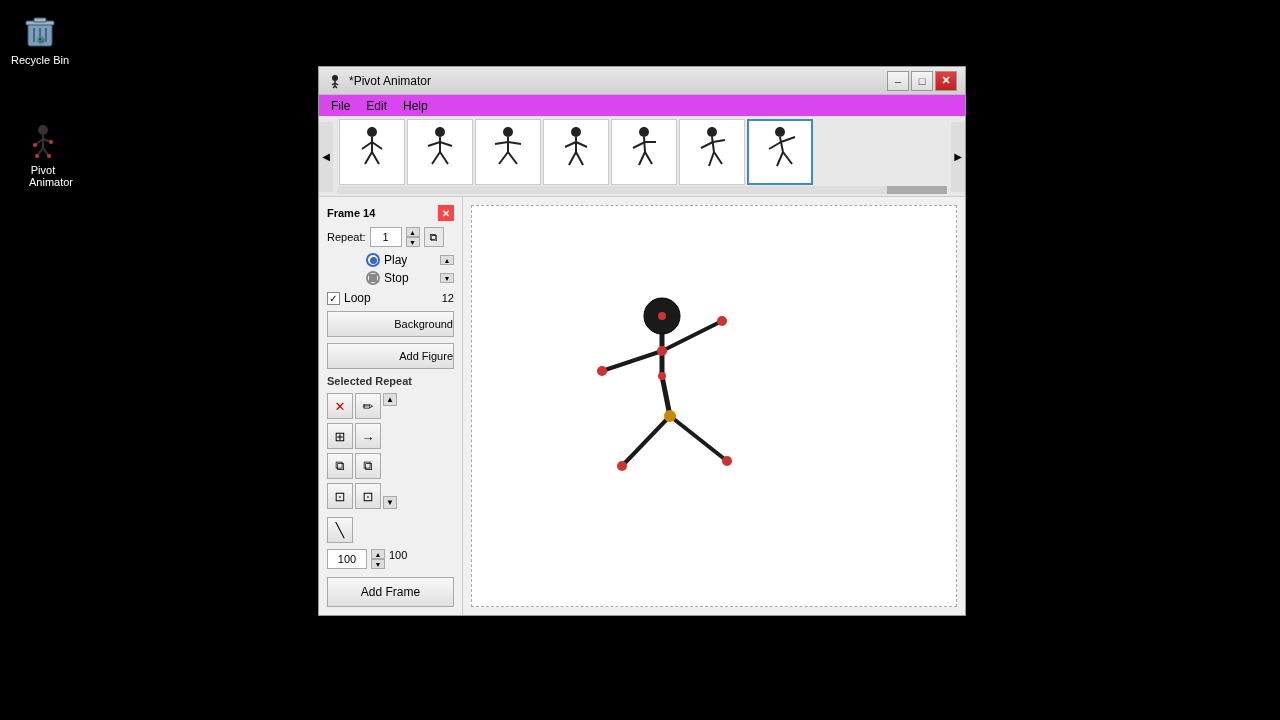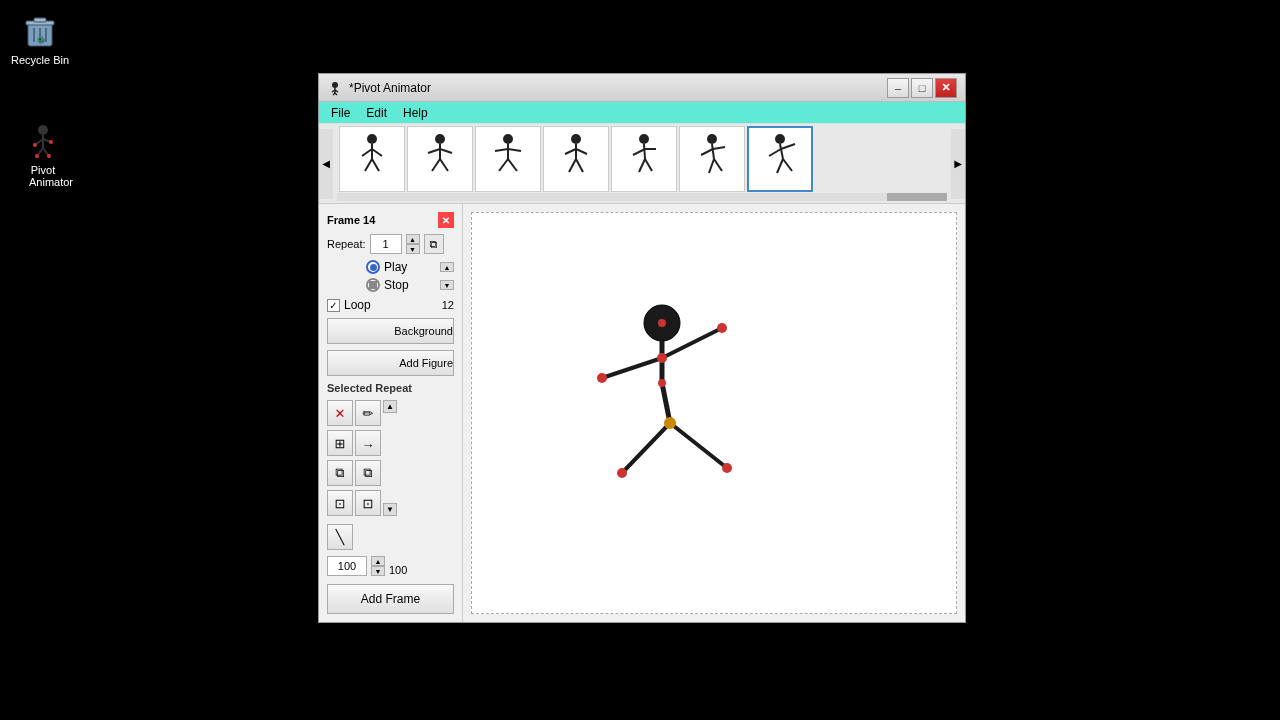--- a/index.html
+++ b/index.html
@@ -54,21 +54,21 @@
       margin-bottom: 4px;
     }
 
     
     .recycle-bin { top: 10px; left: 8px; }
     .pivot-icon { top: 120px; left: 11px; }
 
     
     .window {
       position: absolute;
-      top: 73px;
+      top: 66px;
       left: 318px;
       width: 648px;
       height: 550px;
       background: #f0f0f0;
       border: 1px solid #999;
       box-shadow: 2px 2px 8px rgba(0,0,0,0.5);
     }
 
     
     .title-bar {
@@ -108,21 +108,21 @@
     }
     .title-btn.close-btn {
       background: linear-gradient(to bottom, #e04040, #c02020);
       color: #fff;
       font-weight: bold;
     }
 
     
     .menu-bar {
       height: 22px;
-      background: #5eead4;
+      background: #d946ef;
       border-bottom: 1px solid #ddd;
       display: flex;
       align-items: center;
       padding: 0 4px;
     }
     .menu-item {
       padding: 2px 8px;
       cursor: pointer;
       font-size: 12px;
     }
@@ -338,21 +338,21 @@
     }
     .tool-btn.red { color: #cc0000; }
     .tools-col {
       display: flex;
       flex-direction: column;
       gap: 2px;
     }
 
     .size-row {
       display: flex;
-      align-items: flex-end;
+      align-items: flex-start;
       gap: 4px;
       font-size: 11px;
     }
     .size-input {
       width: 40px;
       height: 20px;
       border: 1px solid #aaa;
       font-size: 11px;
       text-align: center;
     }

